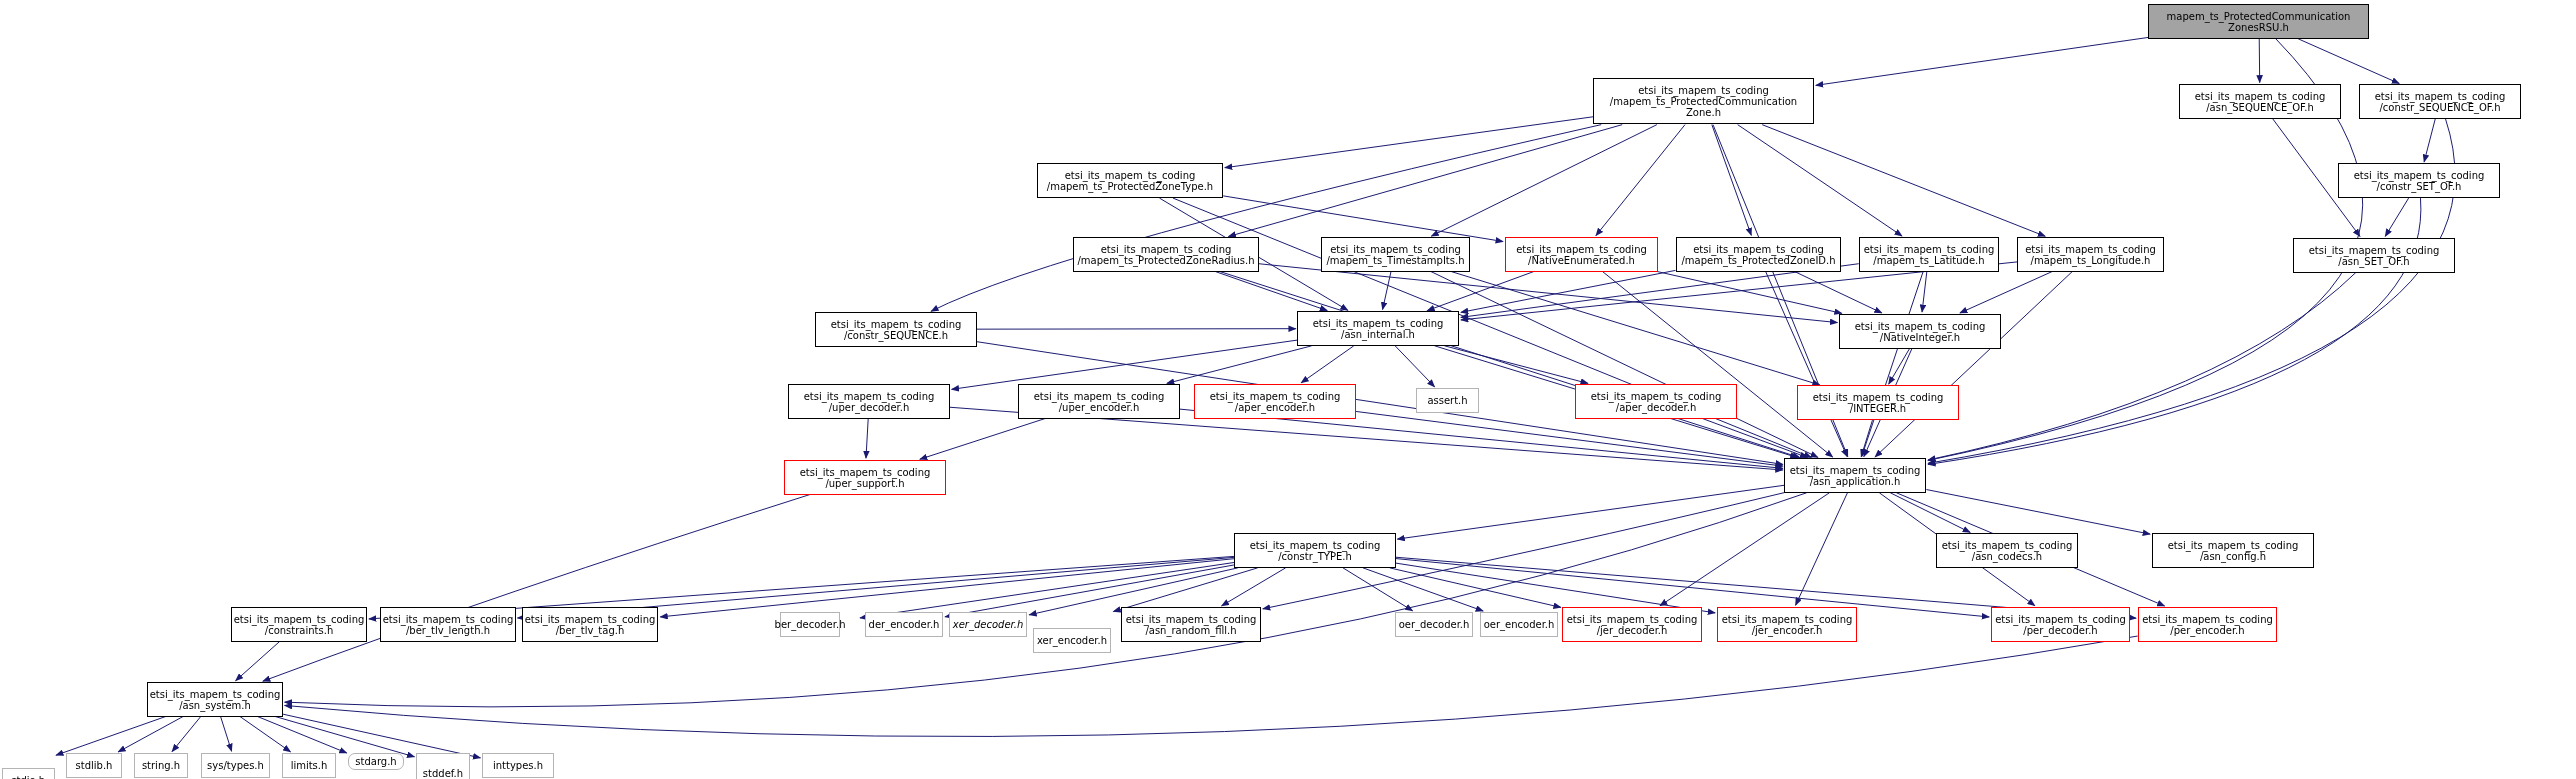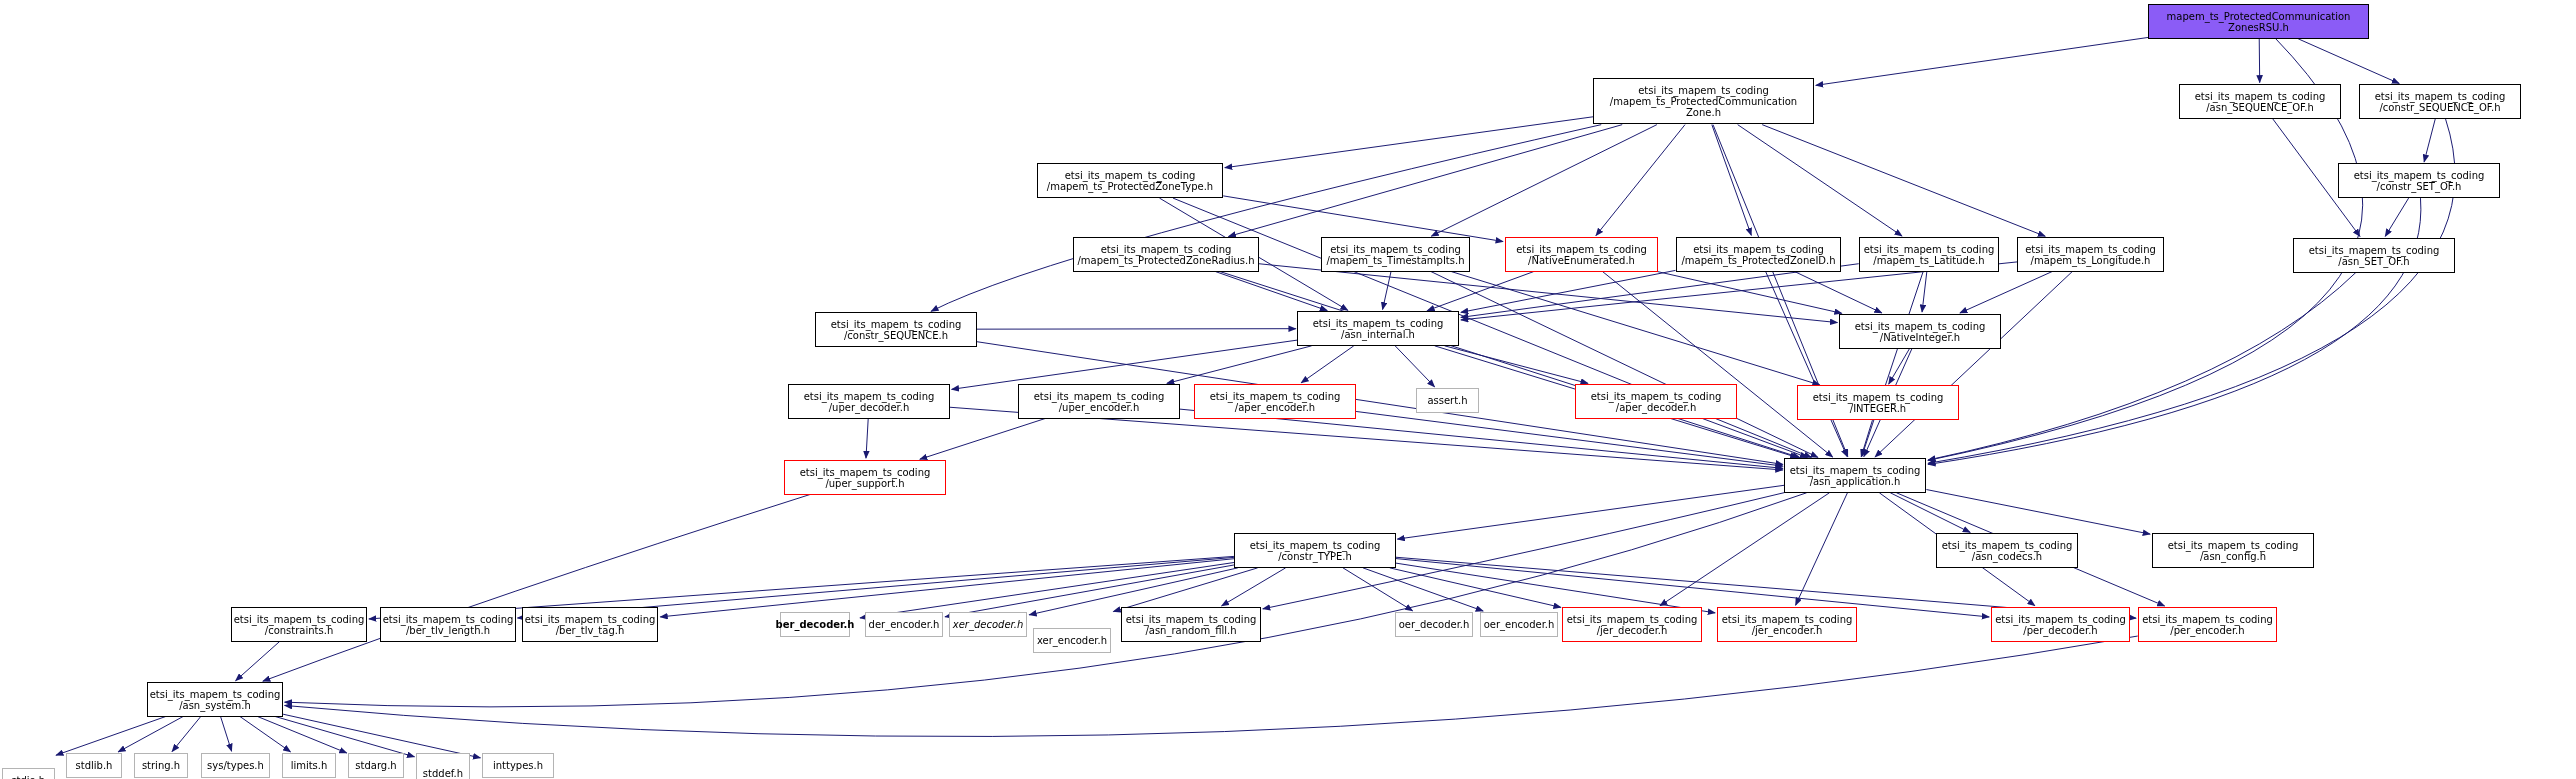--- a/index.html
+++ b/index.html
@@ -23,21 +23,21 @@
     align-items:center;
     justify-content:center;
     text-align:center;
     font-size:10px;
     line-height:11px;
     color:#000000;
     box-sizing:border-box;
     white-space:nowrap;
     cursor:pointer;
   }
-  .node.main{background:#8b5cf6;border:0.8px solid #000000;}
+  .node.main{background:#a3a3a3;border:0.8px solid #000000;}
   .node.red{border:0.8px solid #ff0000;}
   .node.gray{border:0.8px solid #b4b4b4;}
 </style>
 </head>
 <body>
 
 <div id="canvas">
   <svg id="edge-layer" xmlns="http://www.w3.org/2000/svg" viewBox="0 0 3121 945" width="2576" height="780">
     <defs>
       <marker id="arrow" markerWidth="10" markerHeight="8" refX="9" refY="4" orient="auto" markerUnits="userSpaceOnUse">
@@ -252,21 +252,21 @@
         <div>/constraints.h</div>
       </div>
       <div class="node " style="left: 380px; top: 607px; width: 136px; height: 35px;">
         <div>etsi_its_mapem_ts_coding</div>
         <div>/ber_tlv_length.h</div>
       </div>
       <div class="node " style="left: 522px; top: 607px; width: 136px; height: 35px;">
         <div>etsi_its_mapem_ts_coding</div>
         <div>/ber_tlv_tag.h</div>
       </div>
-      <div class="node gray" style="left: 780px; top: 612px; width: 70px; height: 25px; font-weight: bold;">
+      <div class="node gray" style="left: 780px; top: 612px; width: 60px; height: 25px;">
         <div>ber_decoder.h</div>
       </div>
       <div class="node gray" style="left: 865px; top: 612px; width: 78px; height: 25px; text-align: right;">
         <div>der_encoder.h</div>
       </div>
       <div class="node gray" style="left: 949px; top: 612px; width: 78px; height: 25px; font-style: italic;">
         <div>xer_decoder.h</div>
       </div>
       <div class="node gray" style="left: 1033px; top: 612px; width: 78px; height: 25px; margin-top: 16px;">
         <div>xer_encoder.h</div>
@@ -309,21 +309,21 @@
       </div>
       <div class="node gray" style="left: 134px; top: 753px; width: 54px; height: 25px;">
         <div>string.h</div>
       </div>
       <div class="node gray" style="left: 201px; top: 753px; width: 69px; height: 25px;">
         <div>sys/types.h</div>
       </div>
       <div class="node gray" style="left: 282px; top: 753px; width: 54px; height: 25px; text-align: right;">
         <div>limits.h</div>
       </div>
-      <div class="node gray" style="left: 348px; top: 753px; width: 56px; height: 25px;">
+      <div class="node gray" style="left: 348px; top: 753px; width: 56px; height: 17px; border-radius: 7px;">
         <div>stdarg.h</div>
       </div>
       <div class="node gray" style="left: 416px; top: 753px; width: 54px; height: 40px;">
         <div>stddef.h</div>
       </div>
       <div class="node gray" style="left: 482px; top: 753px; width: 72px; height: 25px;">
         <div>inttypes.h</div>
       </div>
     </div>
 </div>

